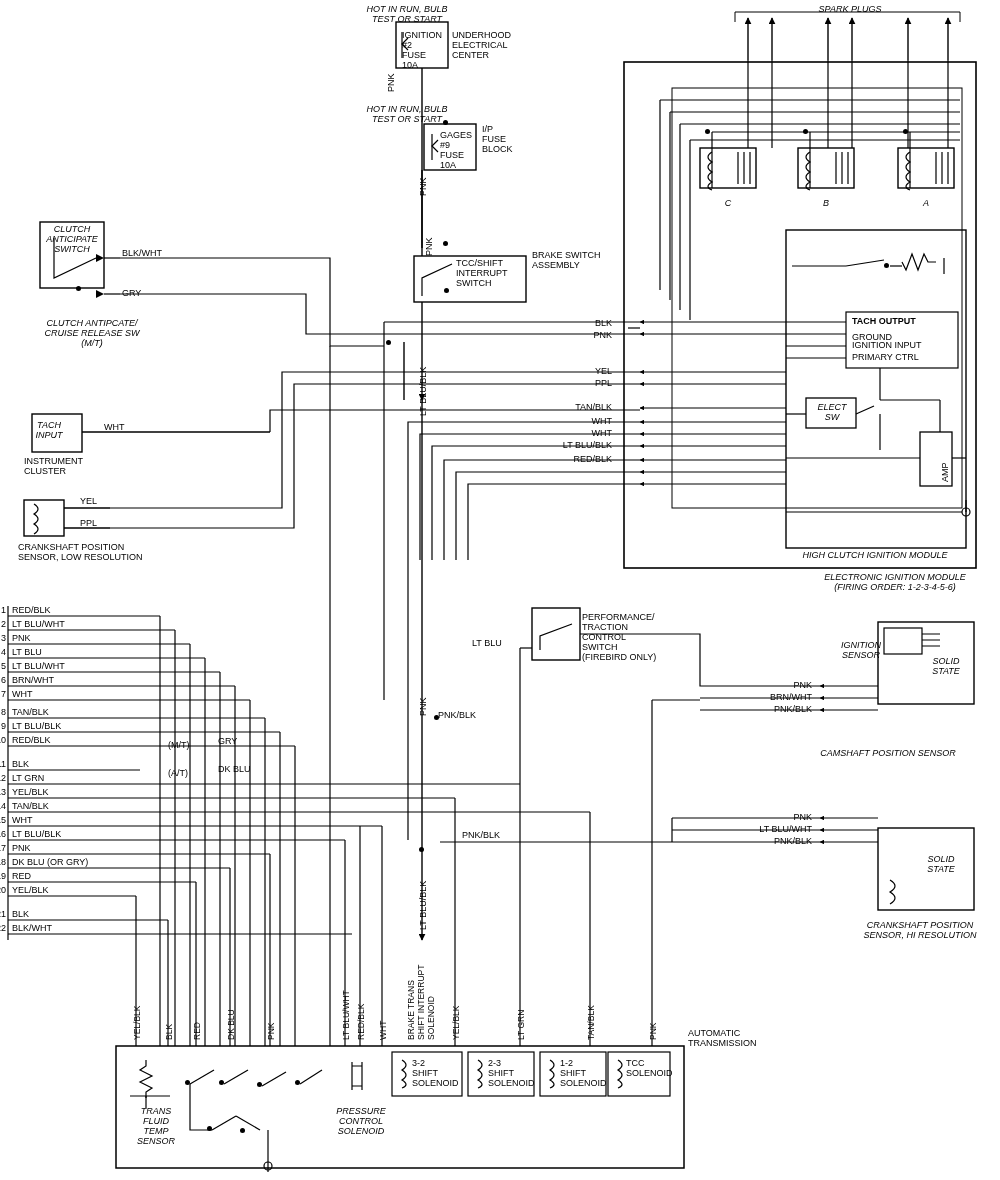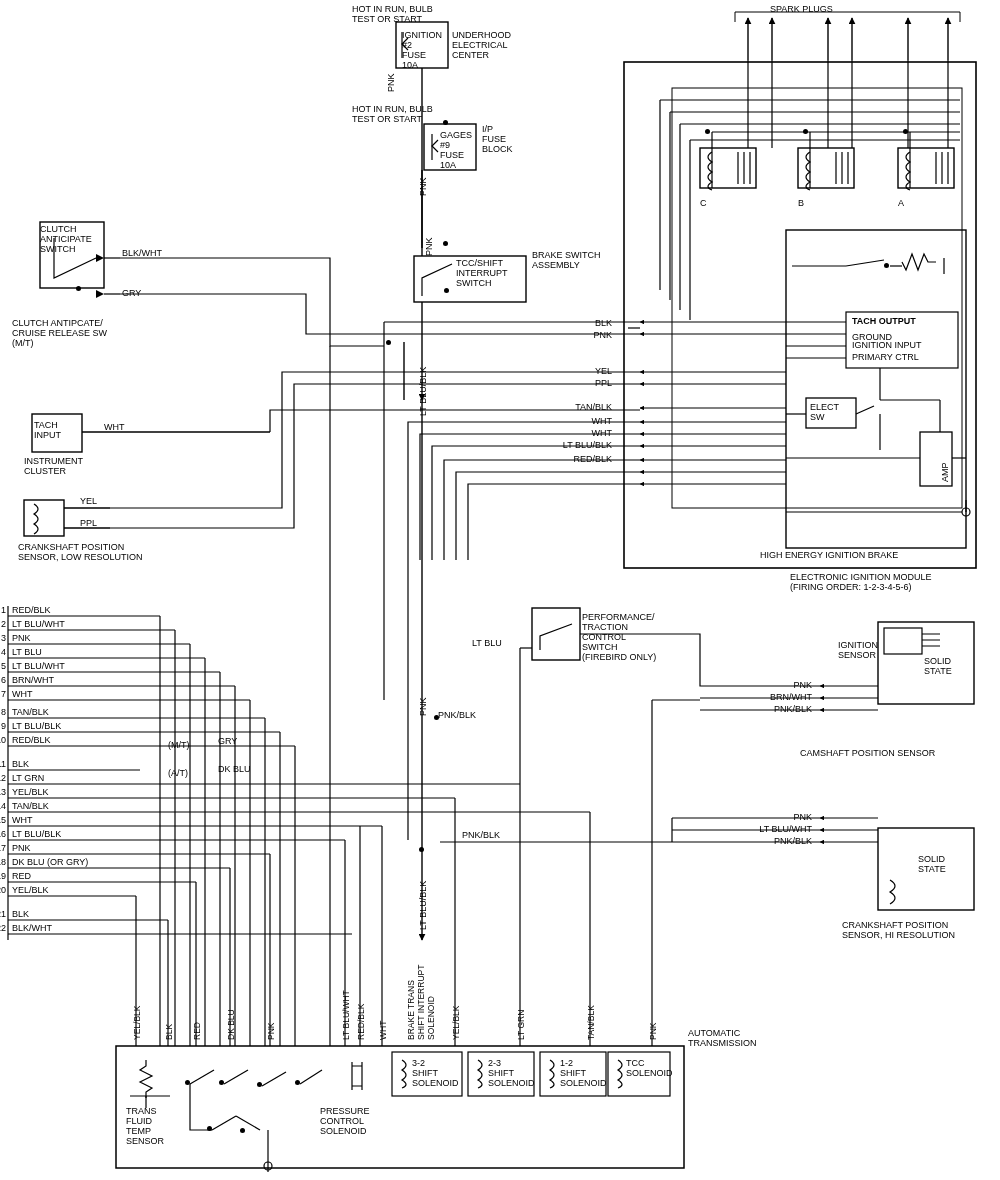--- a/index.html
+++ b/index.html
@@ -1,20 +1,20 @@
 <!DOCTYPE html>
 <html><head>
 <meta charset="utf-8">
 <style>
   html,body{margin:0;padding:0;background:#fff;}
   body{width:1000px;height:1180px;position:relative;overflow:hidden;
        font-family:"Liberation Sans", sans-serif;color:#000;}
   #sheet{position:relative;width:1000px;height:1180px;}
   .lbl{position:absolute;font-size:9px;line-height:10px;white-space:pre;letter-spacing:0px;}
-  .lbl.c{text-align:left;}
+  .lbl.c{text-align:center;font-style:italic;}
   .lbl.r{text-align:right;}
   .vlbl{position:absolute;font-size:9px;line-height:10px;white-space:pre;
         transform-origin:0 0;transform:rotate(-90deg);}
   .dot{position:absolute;width:5px;height:5px;background:#000;border-radius:50%;}
   svg{position:absolute;left:0;top:0;width:1000px;height:1180px;overflow:visible;}
 </style>
 </head>
 <body>
 
 <div id="sheet">
@@ -322,21 +322,21 @@
 
 <div class="lbl" style="left:852px;top:316px;font-weight:bold;">TACH OUTPUT</div>
 <div class="lbl" style="left:852px;top:332px;">GROUND</div>
 <div class="lbl" style="left:852px;top:340px;">IGNITION INPUT</div>
 <div class="lbl" style="left:852px;top:352px;">PRIMARY CTRL</div>
 
 <div class="lbl c" style="left:810px;top:402px;width:44px;">ELECT
 SW</div>
 <div class="vlbl" style="left:940px;top:482px;">AMP</div>
 
-<div class="lbl c" style="left:760px;top:550px;width:230px;">HIGH ENERGY IGNITION BRAKE</div>
+<div class="lbl c" style="left:760px;top:550px;width:230px;">HIGH CLUTCH IGNITION MODULE</div>
 <div class="lbl c" style="left:790px;top:572px;width:210px;">ELECTRONIC IGNITION MODULE
 (FIRING ORDER: 1-2-3-4-5-6)</div>
 
 <div class="lbl c" style="left:40px;top:224px;width:64px;">CLUTCH
 ANTICIPATE
 SWITCH</div>
 <div class="lbl c" style="left:12px;top:318px;width:160px;">CLUTCH ANTIPCATE/
 CRUISE RELEASE SW
 (M/T)</div>
 <div class="lbl" style="left:122px;top:248px;">BLK/WHT</div>

